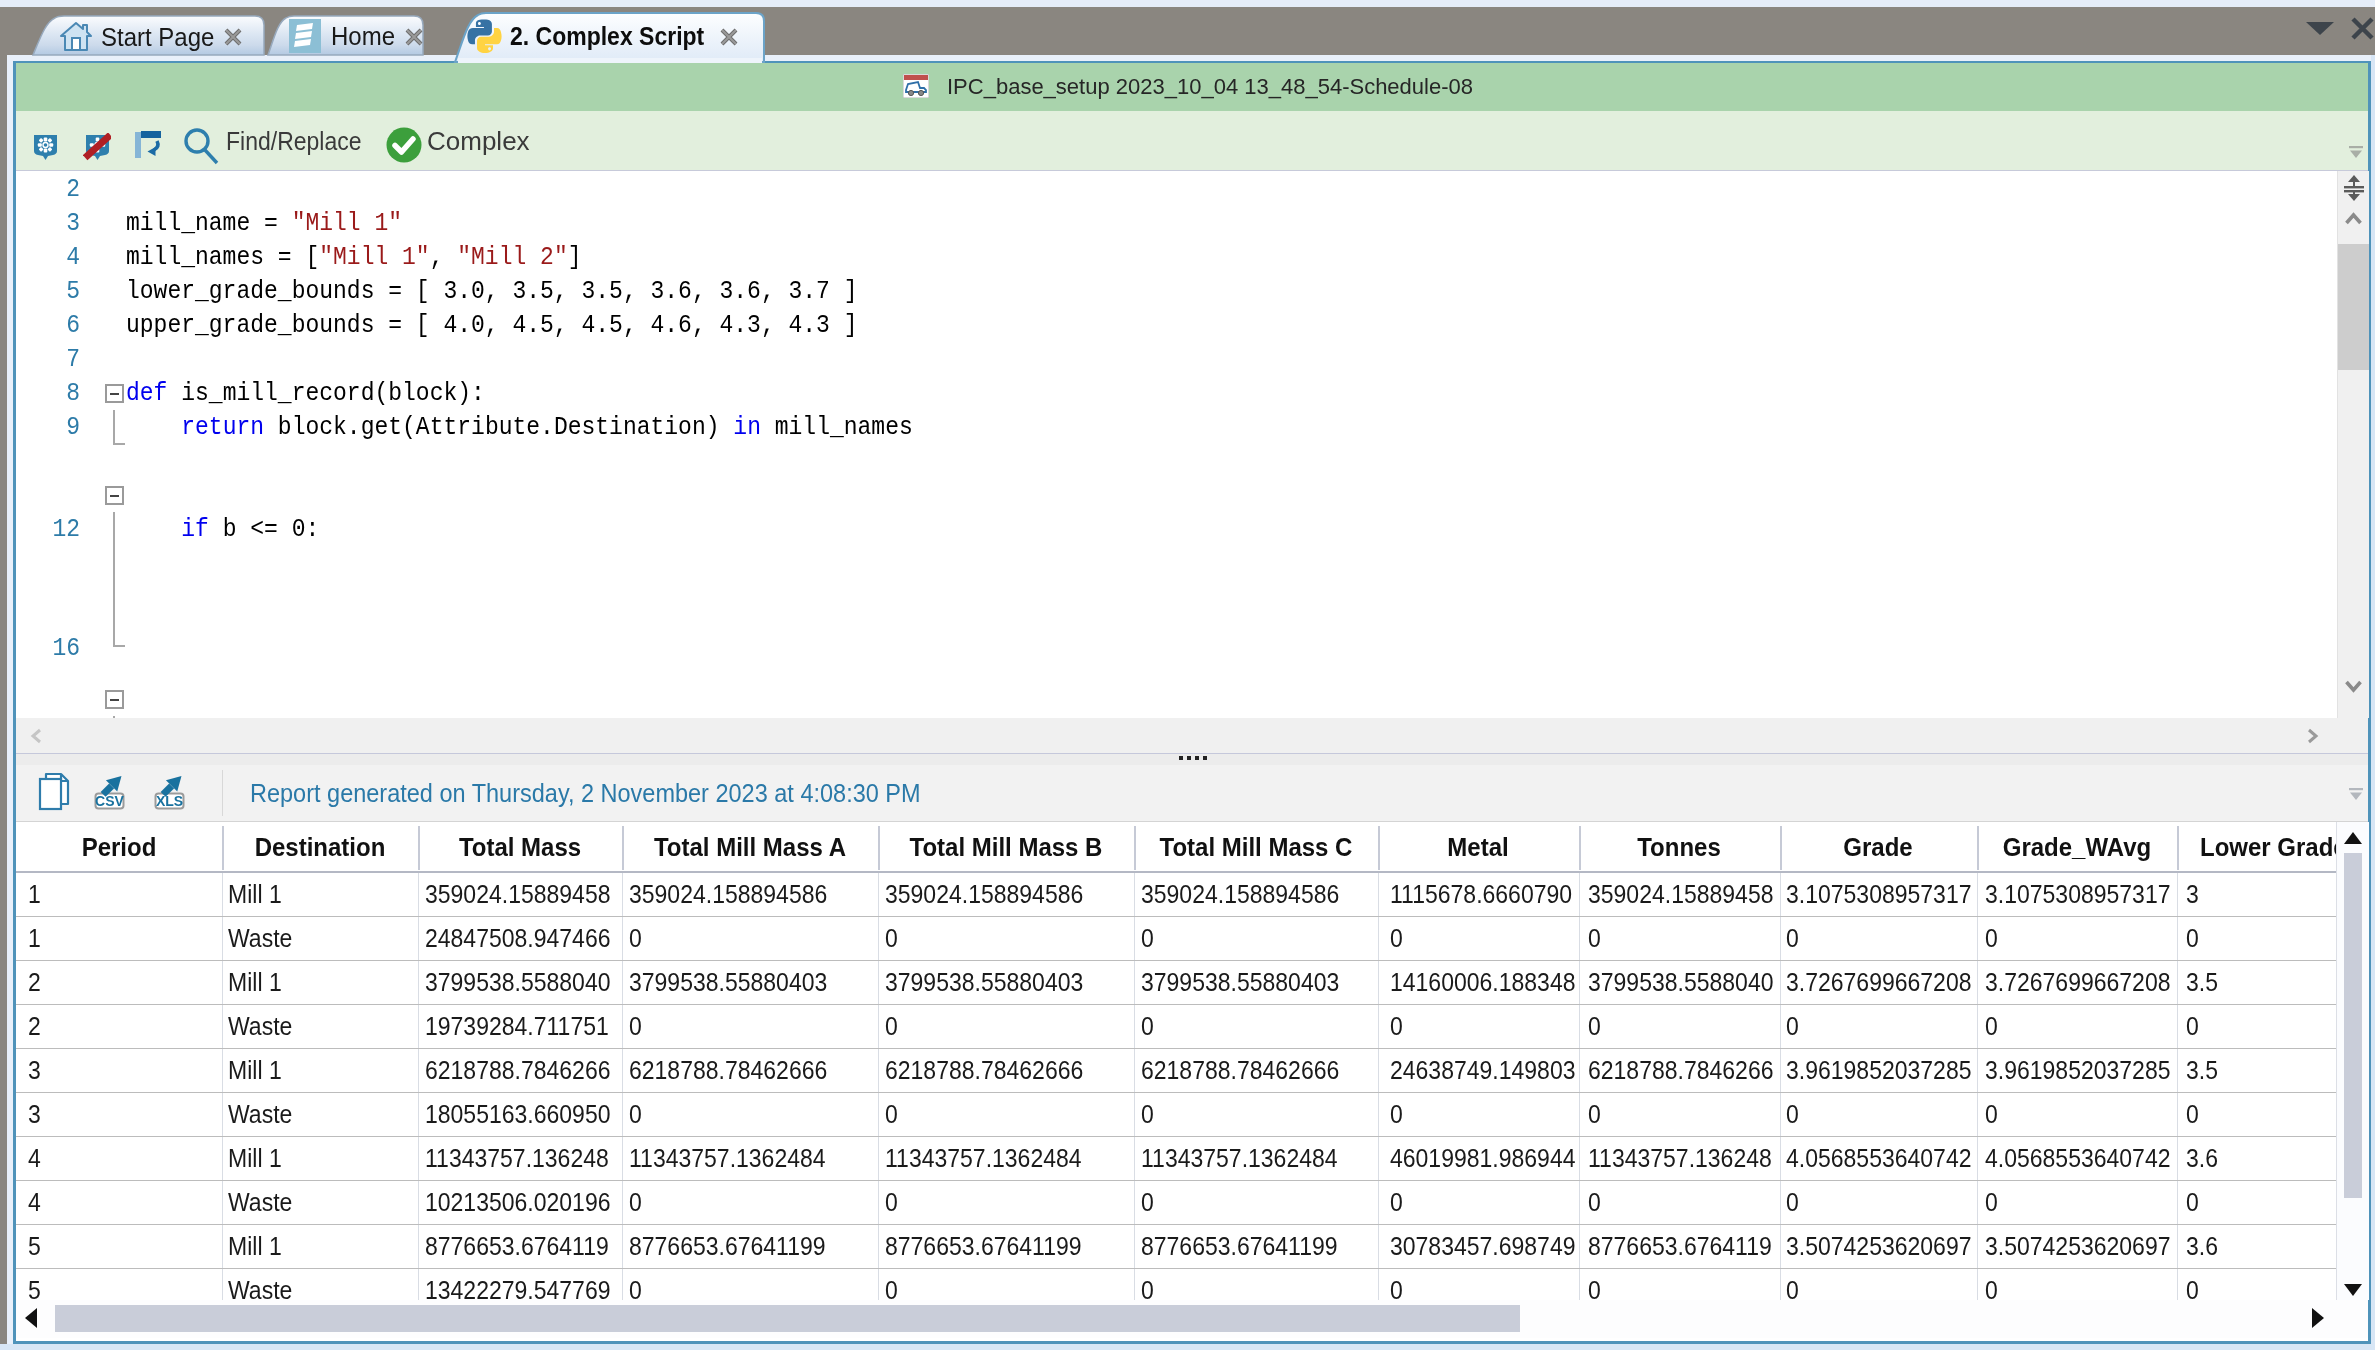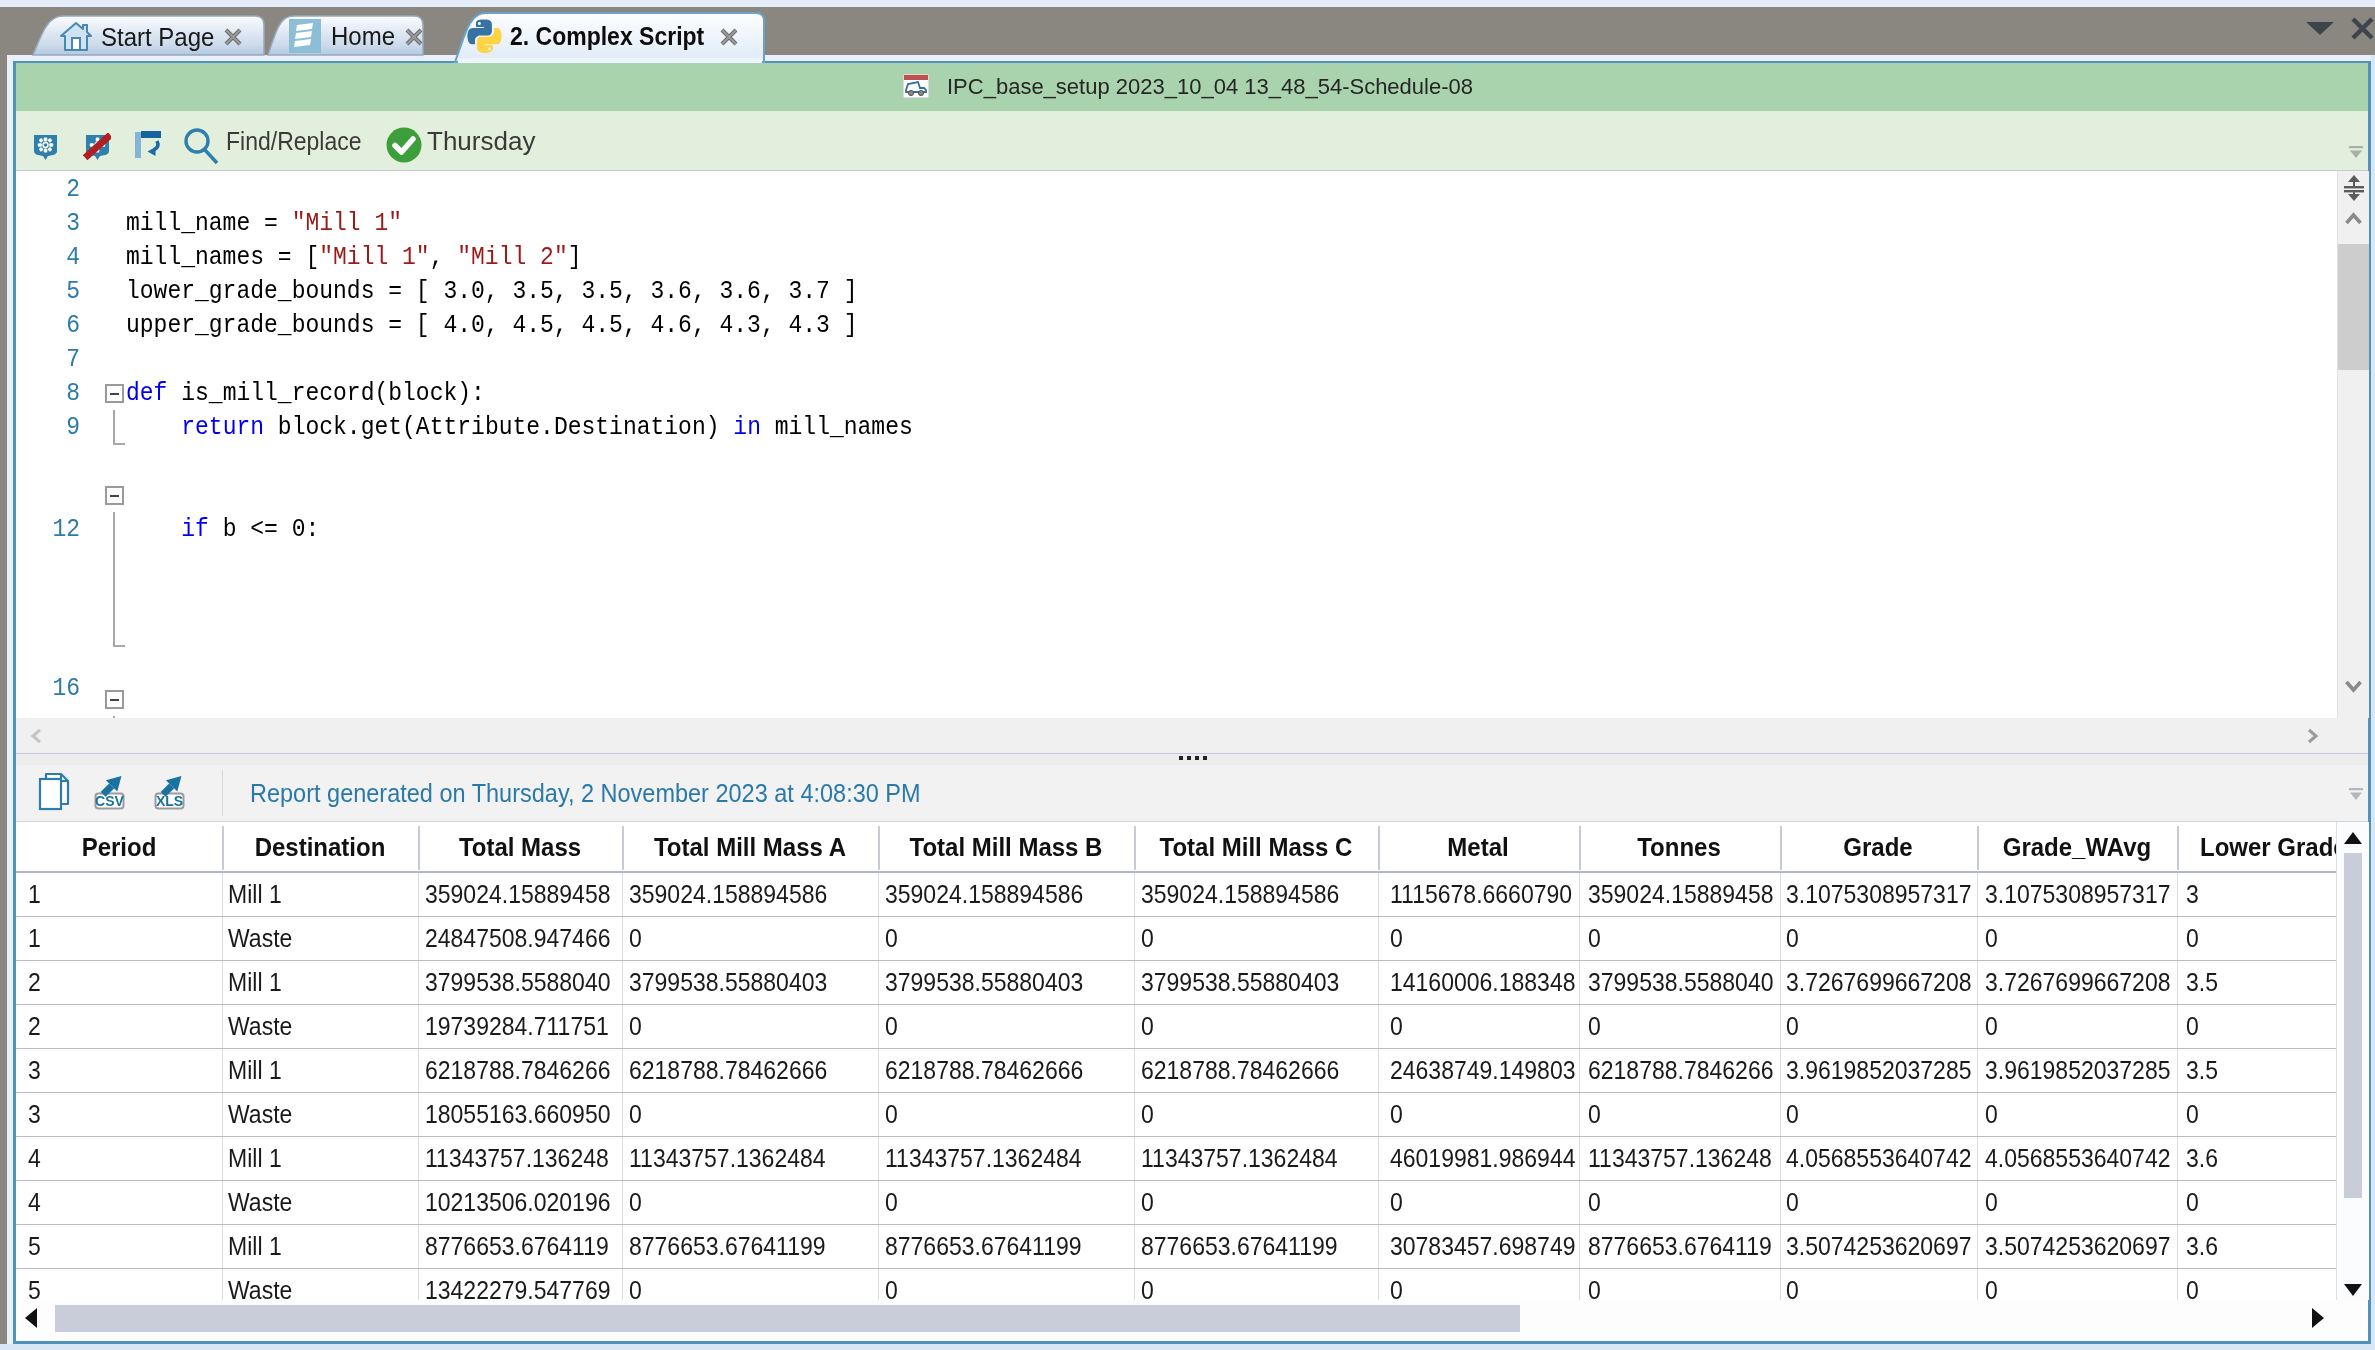--- a/index.html
+++ b/index.html
@@ -152,21 +152,21 @@
   <svg class="abs" style="left:385px;top:126px;" width="38" height="38" viewBox="0 0 38 38">
     <circle cx="19" cy="19" r="17.5" fill="#3c9f3c"></circle>
     <path d="M10 19.5 L16.5 26 L28 13" fill="none" stroke="#ffffff" stroke-width="5.5" stroke-linecap="round" stroke-linejoin="round"></path>
   </svg>
 
   <svg class="abs" style="left:2348px;top:146px;" width="16" height="13" viewBox="0 0 16 13">
     <rect x="1" y="0" width="14" height="2.2" fill="#a9aea6"></rect>
     <path d="M2 4.5 L14 4.5 L8 12 Z" fill="#a9aea6"></path>
   </svg>
   <div class="abs" style="left:226px;top:111px;height:60px;line-height:60px;font-size:23px;color:#3a3a3a;transform:scaleY(1.12);transform-origin:left center;">Find/Replace</div>
-  <div class="abs" style="left:427px;top:111px;height:60px;line-height:60px;font-size:26px;color:#3a3a3a;">Thursday</div>
+  <div class="abs" style="left:427px;top:111px;height:60px;line-height:60px;font-size:26px;color:#3a3a3a;">Complex</div>
 
   <div class="abs" style="left:16px;top:171px;width:2352px;height:547px;background:#ffffff;overflow:hidden;" id="code">
   <div class="cl" style="top:1px">
         <span class="ln">2</span>
         <span class="ct"></span>
       </div>
   <div class="cl" style="top:35px">
         <span class="ln">3</span>
         <span class="ct">mill_name = <span class="str">"Mill 1"</span></span>
       </div>
@@ -191,21 +191,21 @@
         <span class="ct"><span class="kw">def</span> is_mill_record(block):</span>
       </div>
   <div class="cl" style="top:239px">
         <span class="ln">9</span>
         <span class="ct">    <span class="kw">return</span> block.get(Attribute.Destination) <span class="kw">in</span> mill_names</span>
       </div>
   <div class="cl" style="top:341px">
         <span class="ln">12</span>
         <span class="ct">    <span class="kw">if</span> b &lt;= 0:</span>
       </div>
-  <div class="cl" style="top:500px">
+  <div class="cl" style="top:460px">
         <span class="ln">16</span>
         <span class="ct"></span>
       </div>
   <div class="fold" style="left:89px;top:213px;"></div>
   <div class="fold" style="left:89px;top:315px;"></div>
   <div class="fold" style="left:89px;top:519px;"></div>
   <div class="abs" style="left:97px;top:239px;width:2px;height:33px;background:#a8a8a8;"></div>
   <div class="abs" style="left:97px;top:272px;width:12px;height:2px;background:#a8a8a8;"></div>
   <div class="abs" style="left:97px;top:341px;width:2px;height:133px;background:#a8a8a8;"></div>
   <div class="abs" style="left:97px;top:474px;width:12px;height:2px;background:#a8a8a8;"></div>

